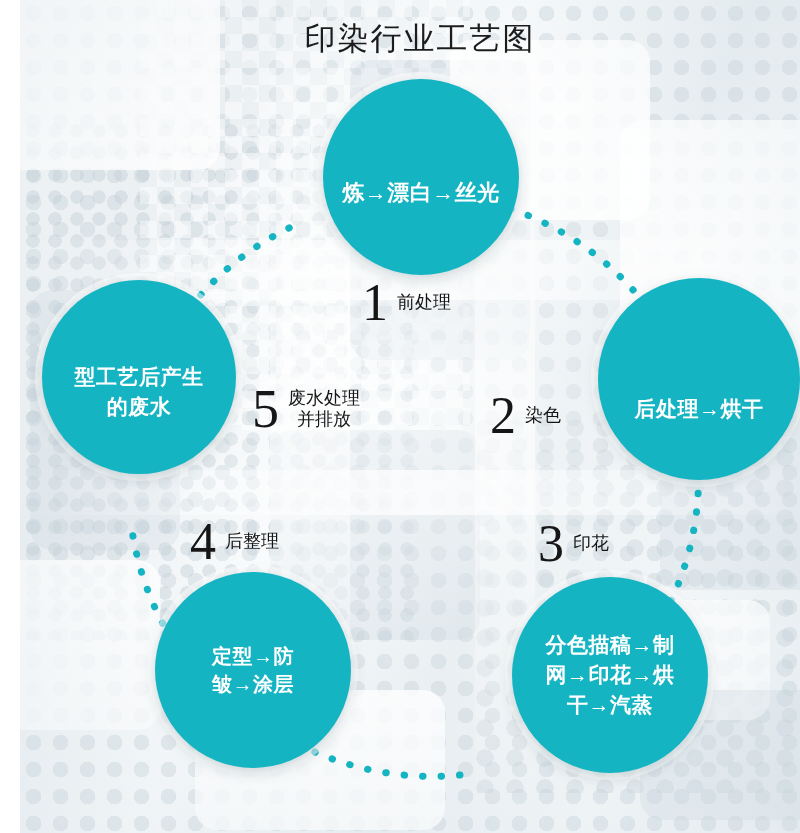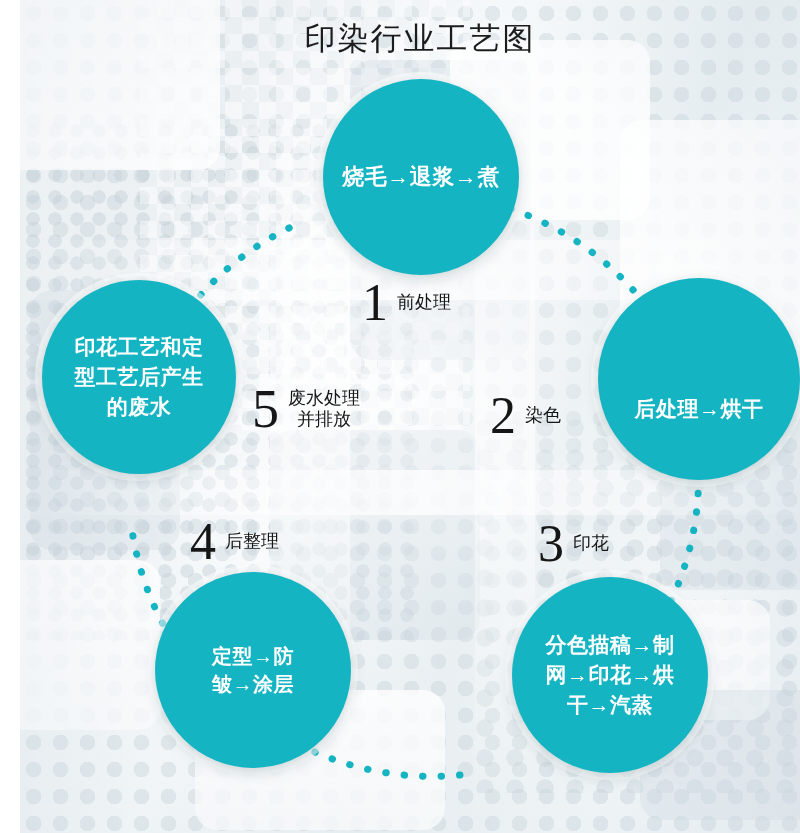--- a/index.html
+++ b/index.html
@@ -197,21 +197,22 @@
 
     <path d="M 340 590 A 292 292 0 0 1 180 560" fill="none" stroke="#15b4c2" stroke-width="7" stroke-linecap="round" stroke-dasharray="0.5 18"></path>
 
     <path d="M 62 470 A 292 292 0 0 1 12 345" fill="none" stroke="#15b4c2" stroke-width="7" stroke-linecap="round" stroke-dasharray="0.5 18"></path>
 
     <path d="M 18 222 A 292 292 0 0 1 182 37" fill="none" stroke="#15b4c2" stroke-width="7" stroke-linecap="round" stroke-dasharray="0.5 18"></path>
   </svg>
 
   <div class="node" id="node1">
     <span class="node-text">
-      <span>烧毛→退浆→煮</span><br>
+      <br>
+      <span>炼→漂白→丝光</span>
     </span>
   </div>
 
   <div class="node" id="node2">
     <span class="node-text">
       <br>
       <br>
       <span>后处理→烘干</span>
     </span>
   </div>
@@ -226,21 +227,21 @@
 
   <div class="node" id="node4">
     <span class="node-text">
       <span>定型→防</span><br>
       <span>皱→涂层</span>
     </span>
   </div>
 
   <div class="node" id="node5">
     <span class="node-text">
-      <span>印花工艺和定</span><br>
+      <br>
       <span>型工艺后产生</span><br>
       <span>的废水</span>
     </span>
   </div>
 
   <div class="step" id="step1">
     <span class="num">1</span>
     <span class="lbl">前处理</span>
   </div>
 

